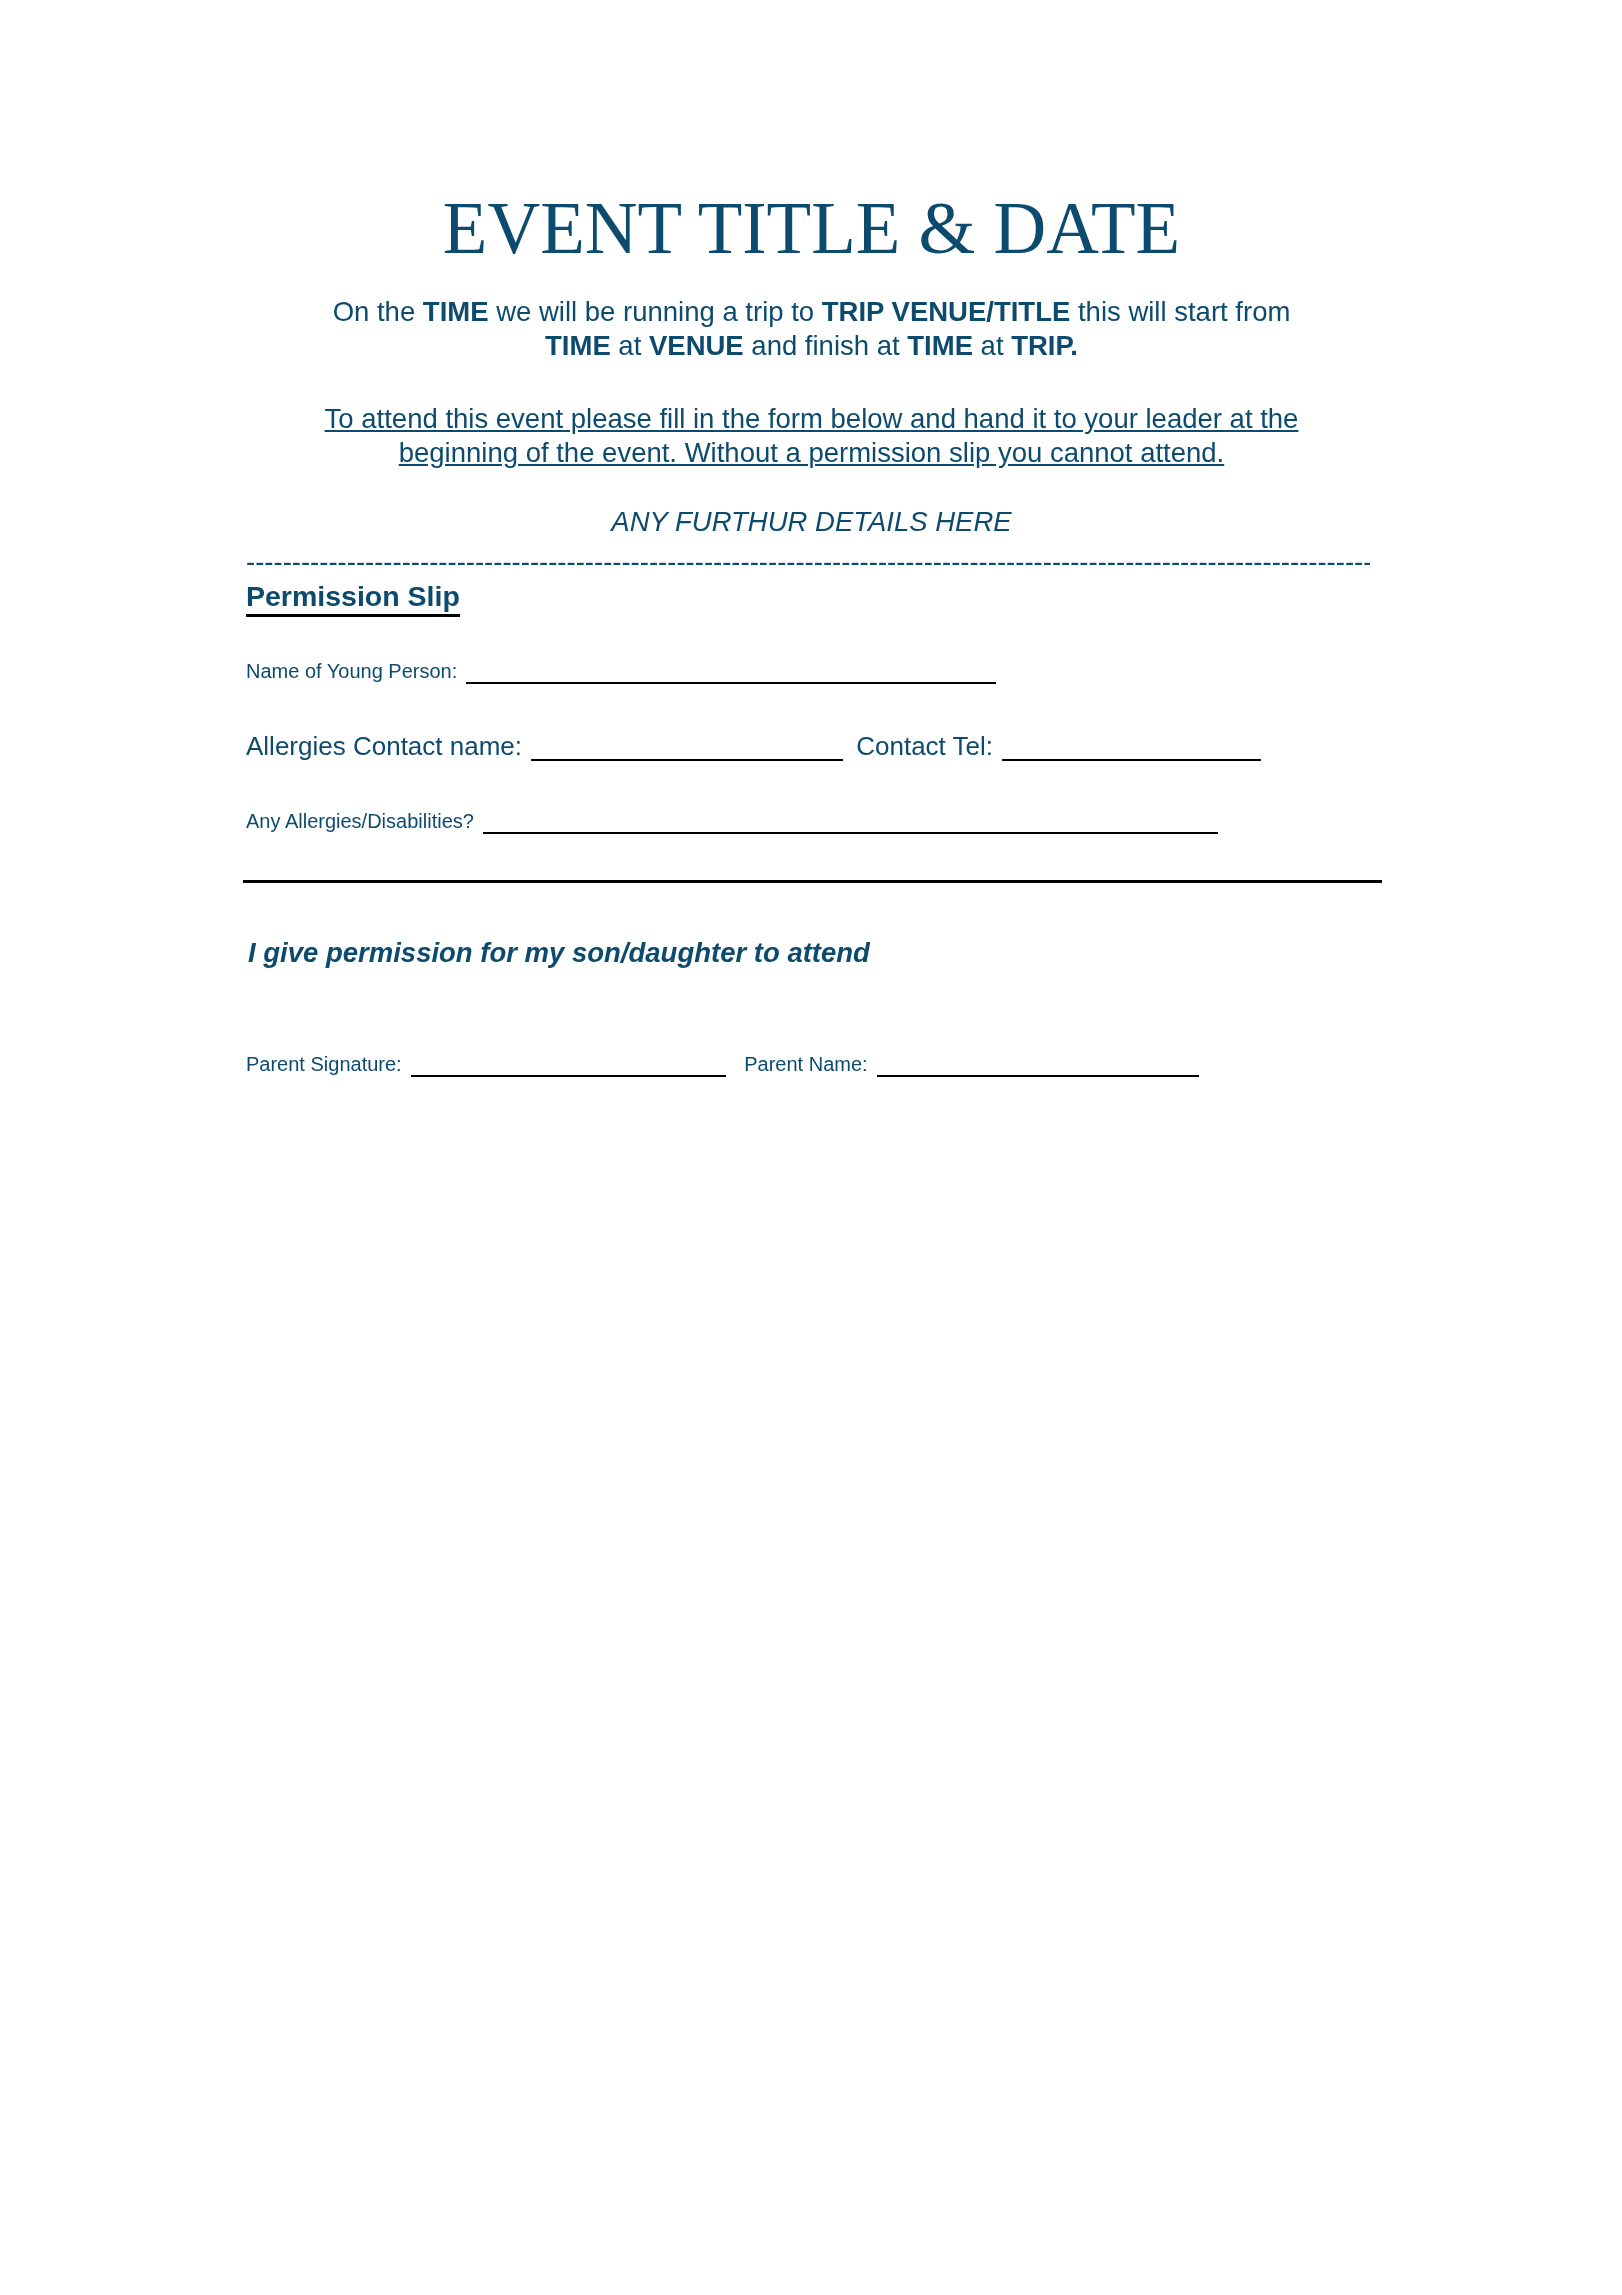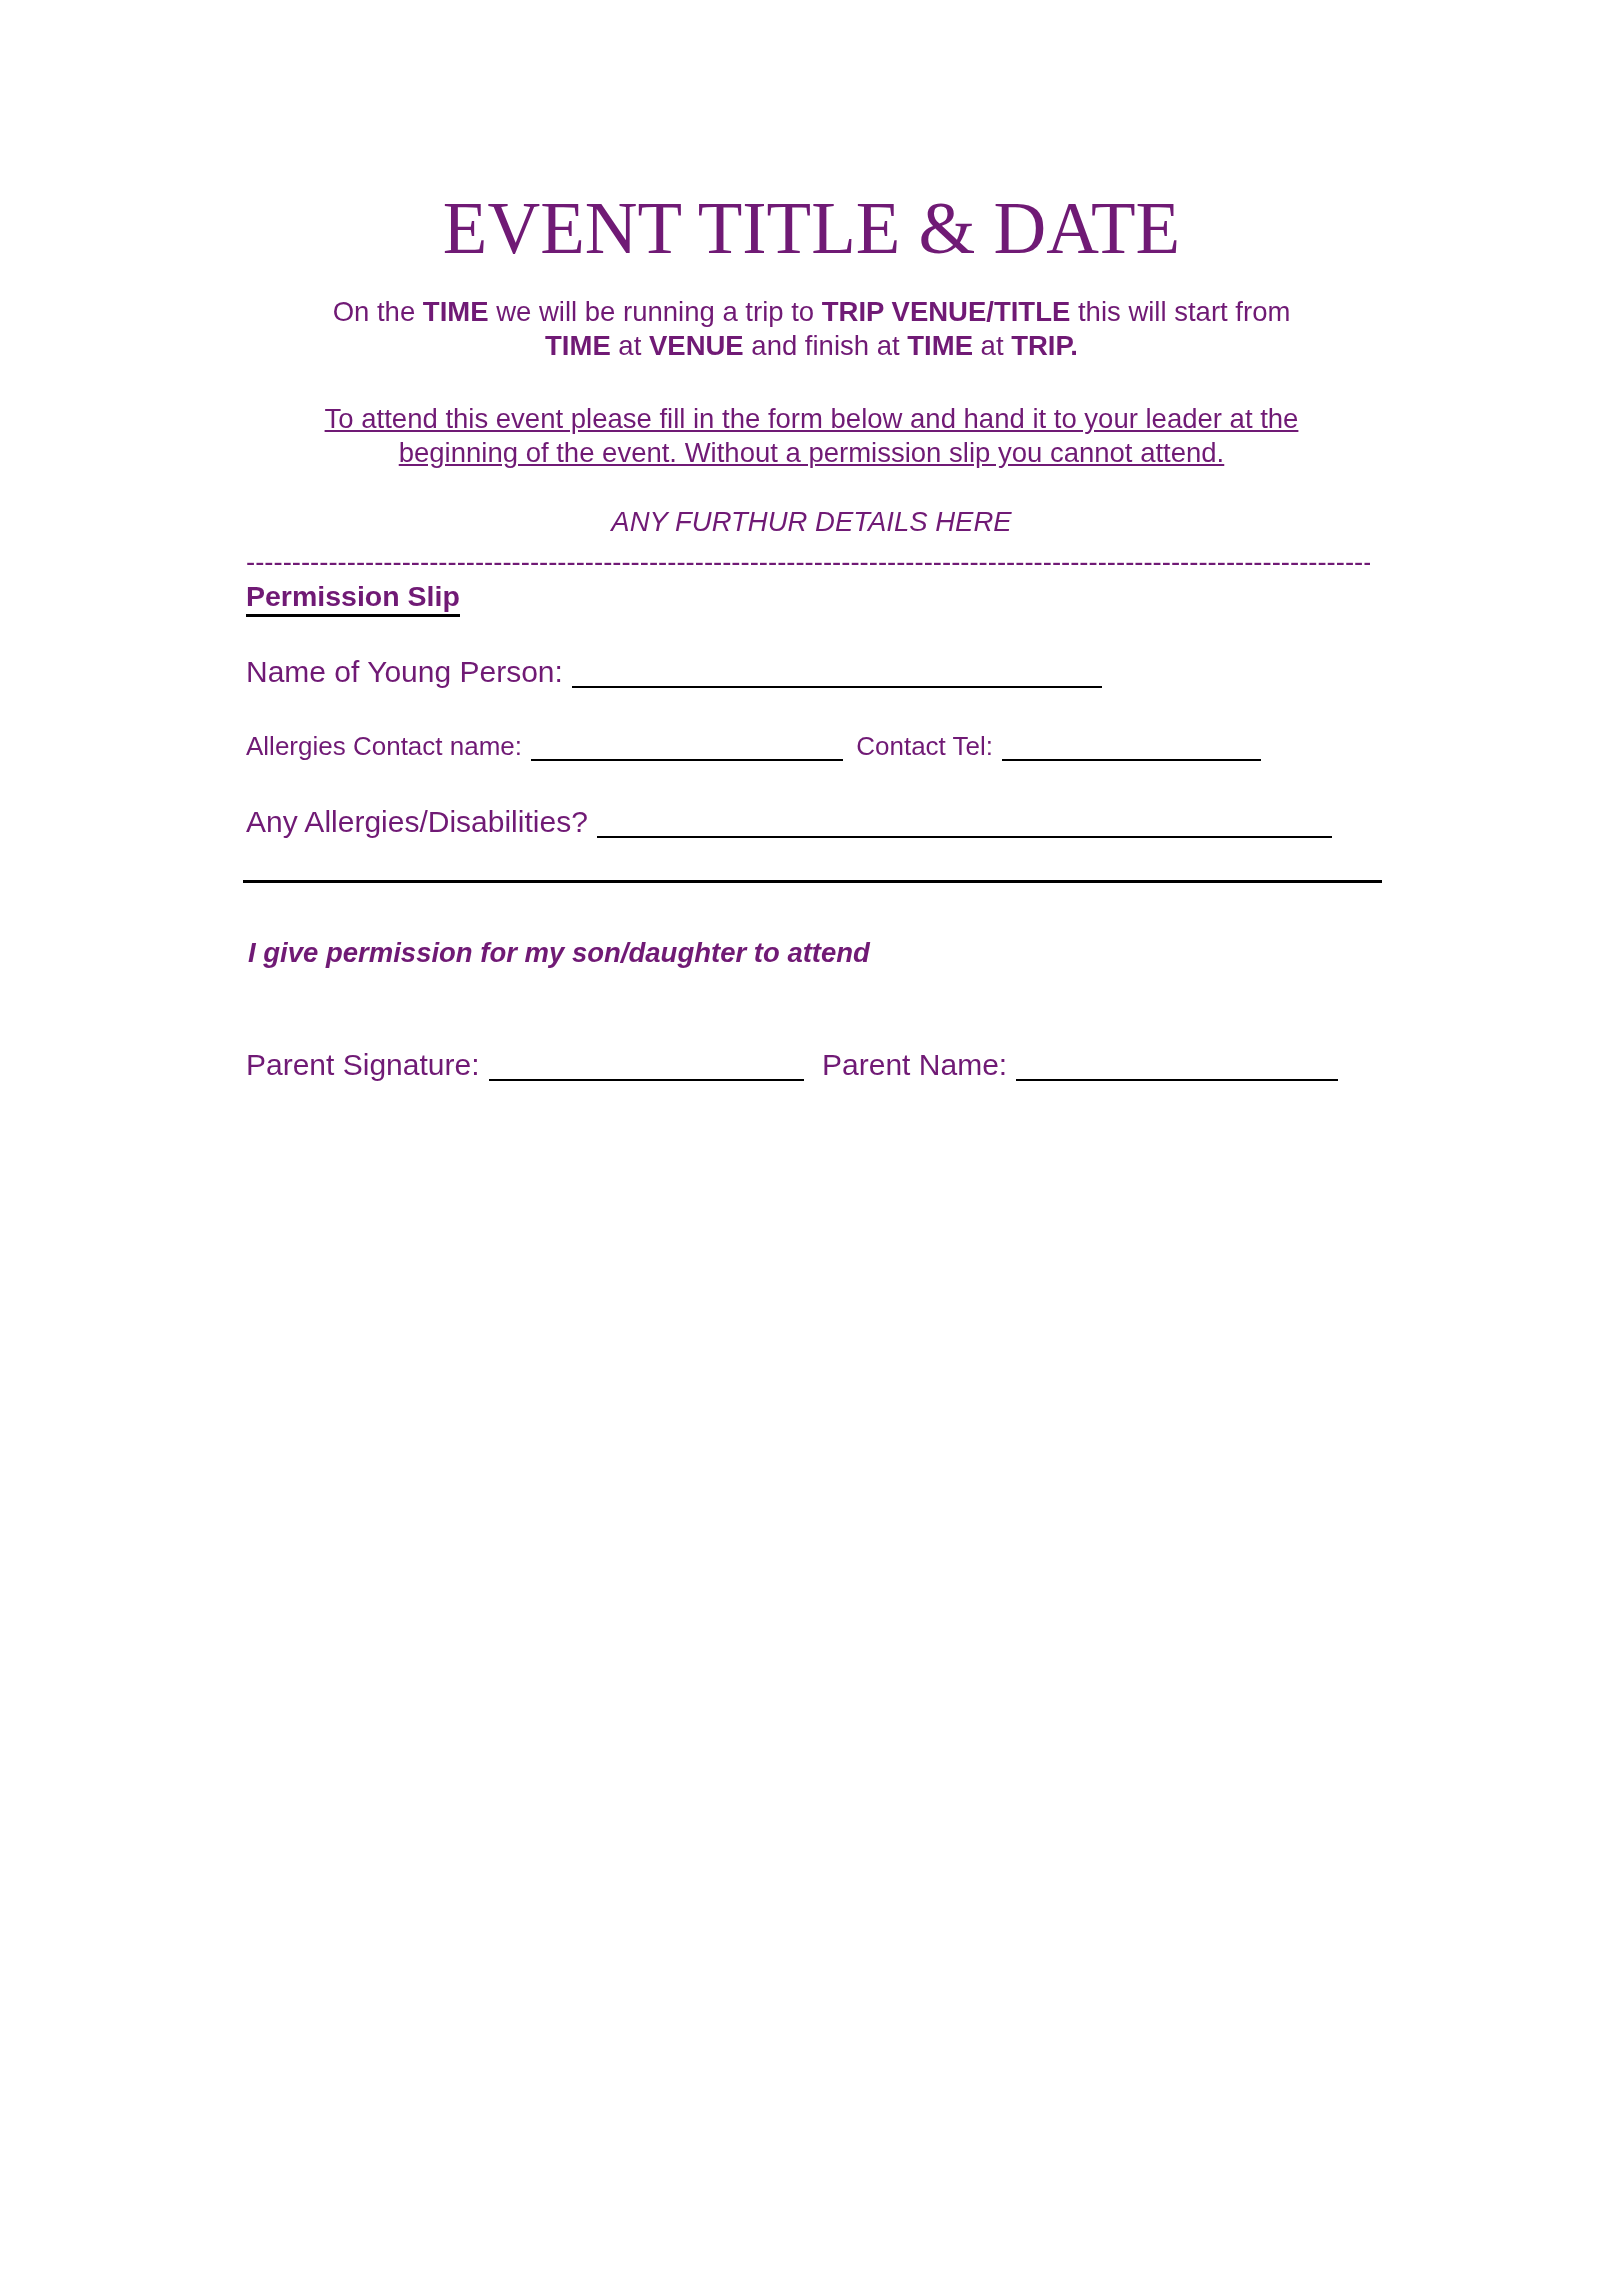--- a/index.html
+++ b/index.html
@@ -1,21 +1,21 @@
 <!DOCTYPE html>
 <html style="font-size:14.7px"><head>
 <meta charset="utf-8">
 <style>
   html, body { margin: 0; padding: 0; background: #ffffff; }
   .page {
     position: relative;
     width: 1623px;
     height: 2296px;
     background: #ffffff;
-    color: #701a75;
+    color: #0c4a6e;
     font-family: "Liberation Sans", sans-serif;
     overflow: hidden;
   }
   .abs { position: absolute; }
 
   .doc-title {
     top: 187px;
     left: 0;
     width: 1623px;
     text-align: center;
@@ -58,21 +58,21 @@
   }
   .slip-heading .underlined {
     display: inline-block;
     border-bottom: 3.7px solid #000000;
     padding-bottom: 1px;
   }
 
   .row {
     left: 246px;
     width: 1139px;
-    font-size: 30px;
+    font-size: 20px;
     line-height: 35px;
     white-space: nowrap;
   }
   .row-name      { top: 654px; }
   .row-emergency { top: 729px; font-size: 26px; }
   .row-allergies { top: 804px; }
   .row-parent    { top: 1047px; }
 
   .fill-line {
     display: inline-block;

